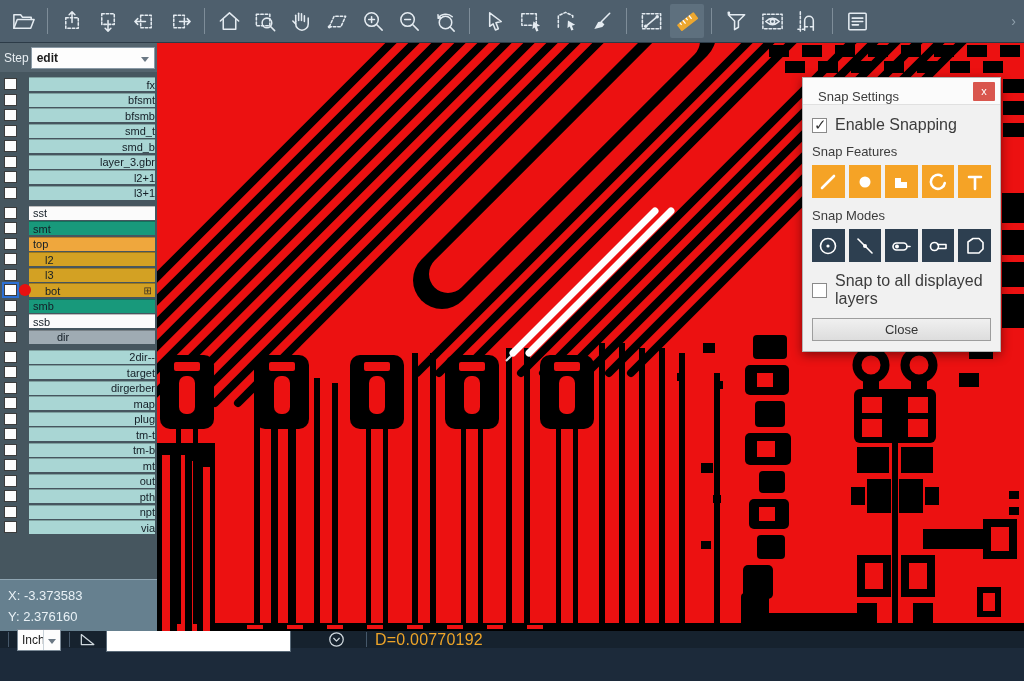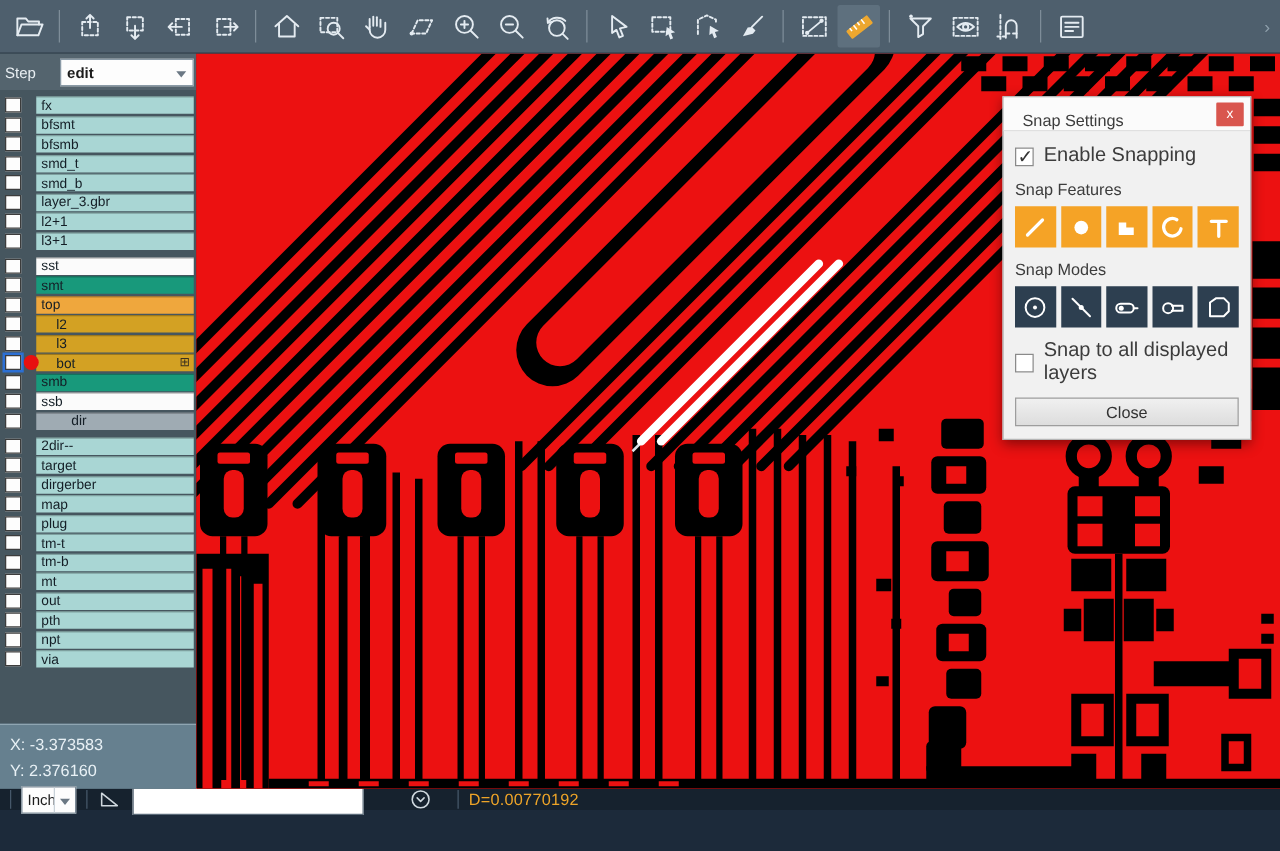--- a/index.html
+++ b/index.html
@@ -19,36 +19,36 @@
   .tsep { width:1px; height:26px; background:#7e8d99; margin:0 5px; flex:0 0 auto; }
   .tbtn svg { display:block; }
   .ticon { stroke:#e4ebf1; fill:none; stroke-width:1.6; stroke-linecap:round; stroke-linejoin:round; }
   .ticon .dash { stroke-dasharray:2.6 2; }
   .ticon .fillw { fill:#e4ebf1; stroke:none; }
   .toverflow { margin-left:auto; color:#8fa0ac; font-size:14px; padding-right:2px; }
 
   
   .main { height:588px; display:flex; flex:0 0 auto; }
   .left-panel { width:157px; background:#46565f; position:relative; flex:0 0 auto; }
-  .step-row { height:29px; background:#54646e; display:flex; align-items:center; padding:0 2px 0 4px; gap:19px; }
+  .step-row { height:29px; background:#54646e; display:flex; align-items:center; padding:0 2px 0 4px; gap:2px; }
   .step-label { color:#e8eef2; font-size:12px; }
   .step-select { flex:1; height:22px; background:#fdfdfd; border:1px solid #8a9aa6; display:flex; align-items:center; position:relative; }
   .step-select .val { font-size:12px; color:#1c1c1c; padding-left:5px; font-weight:bold; }
   .chev { position:absolute; right:5px; top:9px; width:0; height:0; border-left:4px solid transparent; border-right:4px solid transparent; border-top:5px solid #6b7884; }
 
   .layer-groups { padding-top:5px; }
   .lgroup { margin-bottom:6px; }
   .lrow { height:14px; margin-bottom:1.5px; display:flex; align-items:center; position:relative; }
   .lcheck { width:13px; height:12px; background:#fdfdfd; border:1px solid #3c3c3c; margin-left:4px; flex:0 0 auto; }
   .lrow.sel .lcheck { box-shadow:0 0 0 2px #2b6fd4; }
   .lbar { margin-left:12px; width:126px; height:14px; display:flex; align-items:center; border-top:1px solid rgba(0,0,0,.25); }
   .ltxt { font-size:11px; color:#141e26; padding-left:4px; line-height:14px; white-space:nowrap; }
   .lgrid { margin-left:auto; padding-right:3px; font-size:10px; color:#3a3020; line-height:12px; }
   .ldot { position:absolute; left:19px; top:1px; width:12px; height:12px; border-radius:50%; background:#e81010; }
-  .c-cyan  { background:#a9d6d4; } .c-white { background:#fbfbfb; }
+  .c-cyan  { background:#a9d6d4;justify-content:flex-end; } .c-white { background:#fbfbfb; }
   .c-green { background:#18997b; } .c-amber { background:#efa73d; }
   .c-gold  { background:#d3a123;padding-left:12px; } .c-gray  { background:#9fabb3;padding-left:24px; }
 
   .coords { position:absolute; left:0; bottom:0; width:157px; height:52px; background:#66808f; border-top:1px solid #8fa5b2; padding:5px 0 0 8px; }
   .coords div { color:#e9f1f6; font-size:13px; line-height:21px; }
 
   
   .canvas-wrap { position:relative; flex:1; background:#ec1111; overflow:hidden; }
   .canvas-wrap > svg.art { position:absolute; inset:0; width:100%; height:100%; }
 
@@ -71,21 +71,21 @@
   .close-btn { margin-top:2px; height:23px; background:linear-gradient(#f0f0f0,#ddd); border:1px solid #9d9d9d; text-align:center; font-size:13px; color:#333; line-height:21px; }
 
   
   .bottombar { height:17px; background:#16222e; display:flex; align-items:center; padding:0 8px; gap:8px; flex:0 0 auto; }
   .bsep { width:1px; height:15px; background:#46586a; }
   .unit { width:44px; height:22px; background:#fdfdfd; border:1px solid #7b8a97; display:flex; align-items:center; position:relative; }
   .unit .uval { font-size:12px; color:#1c1c1c; padding-left:4px; }
   .unit .chev { right:4px; }
   .unit::before { content:""; position:absolute; right:16px; top:0; bottom:0; width:1px; background:#c9d2d9; }
   .measure-input { width:185px; height:24px; background:#fff; border:1px solid #5a6a78; font-size:12px; padding:0 4px; color:#222; }
-  .dist { color:#eda428; font-size:13px; letter-spacing:.2px; }
+  .dist { color:#eda428; font-size:16px; letter-spacing:.2px; }
 </style>
 </head>
 <body>
 
 <div class="app">
 
 
   <div class="toolbar">
     <div class="tbtn">
         <svg class="ticon" width="25" height="25" viewBox="0 0 26 26">

